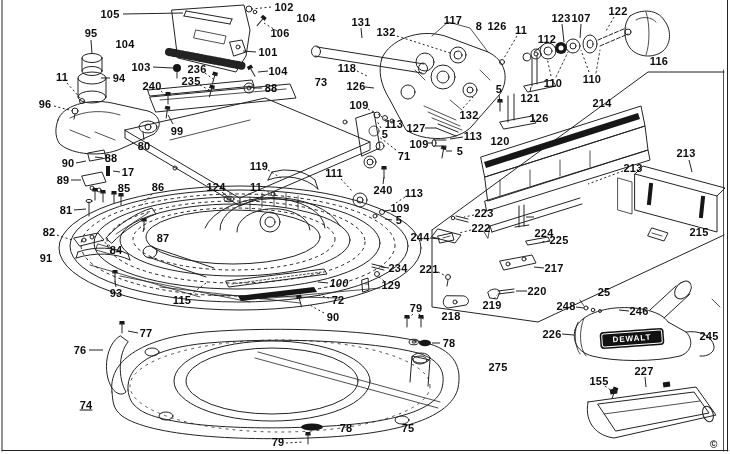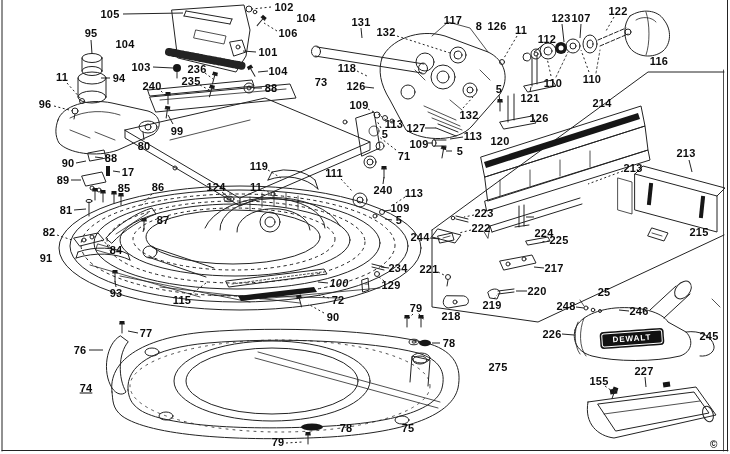--- a/index.html
+++ b/index.html
@@ -398,21 +398,21 @@
       <line x1="57" y1="235" x2="72" y2="240" stroke-dasharray="2 2.5"></line>
       <line x1="110" y1="246" x2="101" y2="240" stroke-dasharray="2 2.5"></line>
       <line x1="143" y1="232" x2="144" y2="228"></line>
       <line x1="116" y1="287" x2="115" y2="281"></line>
     </svg>
 
   <div id="label-layer">
       <div class="lbl" style="left: 110px; top: 14px;">105</div>
       <div class="lbl" style="left: 284px; top: 7px;">102</div>
       <div class="lbl" style="left: 306px; top: 18px;">104</div>
-      <div class="lbl" style="left: 288px; top: 33px;">106</div>
+      <div class="lbl" style="left: 280px; top: 33px;">106</div>
       <div class="lbl" style="left: 268px; top: 52px;">101</div>
       <div class="lbl" style="left: 91px; top: 33px;">95</div>
       <div class="lbl" style="left: 125px; top: 44px;">104</div>
       <div class="lbl" style="left: 141px; top: 67px;">103</div>
       <div class="lbl" style="left: 62px; top: 77px;">11</div>
       <div class="lbl" style="left: 119px; top: 78px;">94</div>
       <div class="lbl" style="left: 197px; top: 69px;">236</div>
       <div class="lbl" style="left: 191px; top: 81px;">235</div>
       <div class="lbl" style="left: 152px; top: 86px;">240</div>
       <div class="lbl" style="left: 45px; top: 104px;">96</div>
@@ -469,21 +469,21 @@
       <div class="lbl" style="left: 552px; top: 334px;">226</div>
       <div class="lbl" style="left: 709px; top: 336px;">245</div>
       <div class="lbl" style="left: 498px; top: 367px;">275</div>
       <div class="lbl" style="left: 599px; top: 381px;">155</div>
       <div class="lbl" style="left: 644px; top: 371px;">227</div>
       <div class="lbl" style="left: 416px; top: 308px;">79</div>
       <div class="lbl" style="left: 449px; top: 343px;">78</div>
       <div class="lbl" style="left: 346px; top: 428px;">78</div>
       <div class="lbl" style="left: 408px; top: 428px;">75</div>
       <div class="lbl" style="left: 278px; top: 442px;">79</div>
-      <div class="lbl" style="left: 86px; top: 388px; text-decoration: underline;">74</div>
+      <div class="lbl" style="left: 86px; top: 405px; text-decoration: underline;">74</div>
       <div class="lbl" style="left: 80px; top: 350px;">76</div>
       <div class="lbl" style="left: 146px; top: 333px;">77</div>
       <div class="lbl" style="left: 182px; top: 300px;">115</div>
       <div class="lbl" style="left: 216px; top: 187px;">124</div>
       <div class="lbl" style="left: 259px; top: 166px;">119</div>
       <div class="lbl" style="left: 256px; top: 187px;">11</div>
       <div class="lbl" style="left: 334px; top: 173px;">111</div>
       <div class="lbl" style="left: 383px; top: 190px;">240</div>
       <div class="lbl" style="left: 414px; top: 193px;">113</div>
       <div class="lbl" style="left: 400px; top: 208px;">109</div>
@@ -496,21 +496,21 @@
       <div class="lbl" style="left: 68px; top: 163px;">90</div>
       <div class="lbl" style="left: 111px; top: 158px;">88</div>
       <div class="lbl" style="left: 128px; top: 172px;">17</div>
       <div class="lbl" style="left: 63px; top: 180px;">89</div>
       <div class="lbl" style="left: 124px; top: 188px;">85</div>
       <div class="lbl" style="left: 158px; top: 187px;">86</div>
       <div class="lbl" style="left: 66px; top: 210px;">81</div>
       <div class="lbl" style="left: 49px; top: 232px;">82</div>
       <div class="lbl" style="left: 116px; top: 250px;">84</div>
       <div class="lbl" style="left: 46px; top: 258px;">91</div>
-      <div class="lbl" style="left: 143px; top: 220px; padding-left: 40px;">87</div>
+      <div class="lbl" style="left: 143px; top: 238px; padding-left: 40px;">87</div>
       <div class="lbl" style="left: 116px; top: 293px;">93</div>
     </div>
 
   <div class="brand-patch">
     <span>DEWALT</span>
   </div>
 
   <div class="copyright">©</div>
 </div>
 

